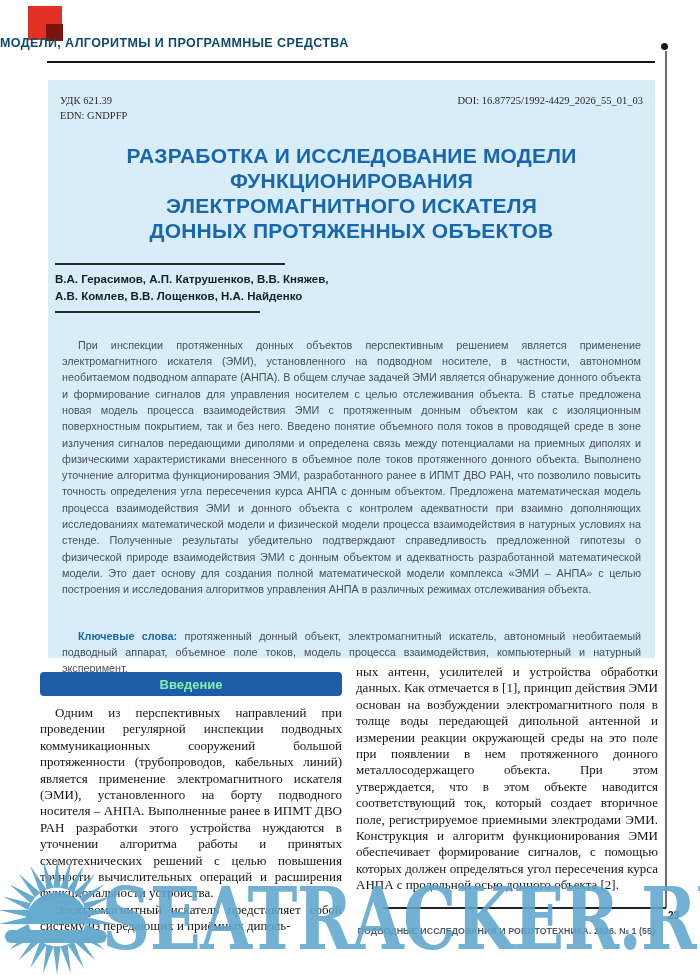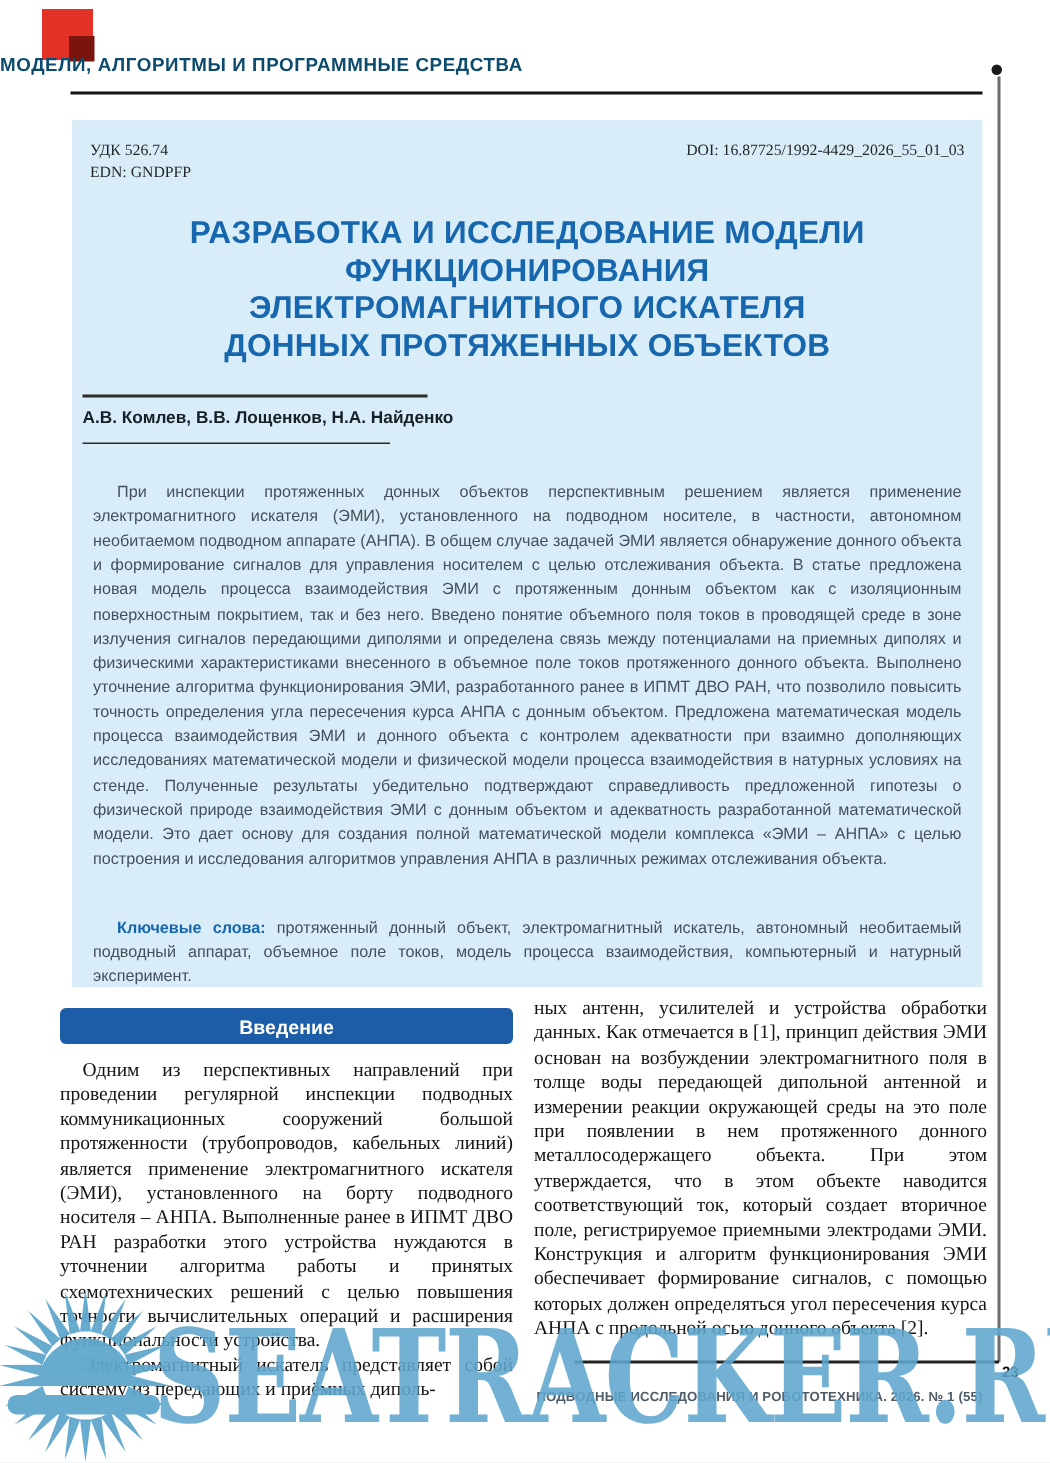--- a/index.html
+++ b/index.html
@@ -39,21 +39,21 @@
   .auth-rule-bot{margin:7px 0 0 7px;width:205px;height:1.5px;background:#2b2b2b;}
   .abstract{margin:24px 14px 0 14px;font-size:10.8px;line-height:16.3px;text-align:justify;
     color:#46505c;text-indent:16px;}
   .keywords{margin:30px 14px 0 14px;font-size:10.8px;line-height:16.3px;text-align:justify;
     color:#46505c;text-indent:16px;}
   .kw-label{font-weight:700;color:var(--accent_blue,#1767ae);}
   
   .columns{position:absolute;left:40px;top:664px;width:618px;display:flex;gap:14px;}
   .col{width:302px;}
   .intro-bar{height:24px;margin-top:8px;margin-bottom:9px;background:var(--heading_bar_blue,#1d5ca7);
-    border-radius:4px;color:#ffffff;font-weight:700;font-size:13px;
+    border-radius:4px;color:#86efac;font-weight:700;font-size:13px;
     display:flex;align-items:center;justify-content:center;}
   .bodytext{font-family:"Liberation Serif", serif;font-size:13px;line-height:16.4px;
     text-align:justify;color:#141414;}
   .bodytext p{margin:0;text-indent:15px;}
   .bodytext p.noindent{text-indent:0;}
   
   .footrule{position:absolute;left:383px;top:907px;width:283px;height:1.5px;background:#222222;}
   .foot-journal{position:absolute;top:915px;left:0;width:655px;text-align:right;
     font-size:8.8px;font-weight:700;color:#4e5b68;letter-spacing:.1px;margin-top:11px;}
   .foot-page{position:absolute;top:910px;left:668px;font-size:10px;font-weight:700;color:#101010;}
@@ -71,33 +71,34 @@
 <div class="sq2"></div>
 
 <div class="runhead">МОДЕЛИ, АЛГОРИТМЫ И ПРОГРАММНЫЕ СРЕДСТВА</div>
 <div class="bullet"></div>
 <div class="headrule"></div>
 <div class="vertrule"></div>
 
 <div class="panel">
   <div class="meta">
     <div class="left">
-      <div>УДК 526.74</div>
+      <div>УДК 621.39</div>
       <div>EDN: GNDPFP</div>
     </div>
     <div class="right">DOI: 16.87725/1992-4429_2026_55_01_03</div>
   </div>
   <div class="art-title">
     <div>РАЗРАБОТКА И ИССЛЕДОВАНИЕ МОДЕЛИ</div>
     <div>ФУНКЦИОНИРОВАНИЯ</div>
     <div>ЭЛЕКТРОМАГНИТНОГО ИСКАТЕЛЯ</div>
     <div>ДОННЫХ ПРОТЯЖЕННЫХ ОБЪЕКТОВ</div>
   </div>
   <div class="auth-rule-top"></div>
   <div class="authors">
+    <div>В.А. Герасимов, А.П. Катрушенков, В.В. Княжев,</div>
     <div>А.В. Комлев, В.В. Лощенков, Н.А. Найденко</div>
   </div>
   <div class="auth-rule-bot"></div>
   <div class="abstract">При инспекции протяженных донных объектов перспективным решением является применение электромагнитного искателя (ЭМИ), установленного на подводном носителе, в частности, автономном необитаемом подводном аппарате (АНПА). В общем случае задачей ЭМИ является обнаружение донного объекта и формирование сигналов для управления носителем с целью отслеживания объекта. В статье предложена новая модель процесса взаимодействия ЭМИ с протяженным донным объектом как с изоляционным поверхностным покрытием, так и без него. Введено понятие объемного поля токов в проводящей среде в зоне излучения сигналов передающими диполями и определена связь между потенциалами на приемных диполях и физическими характеристиками внесенного в объемное поле токов протяженного донного объекта. Выполнено уточнение алгоритма функционирования ЭМИ, разработанного ранее в ИПМТ ДВО РАН, что позволило повысить точность определения угла пересечения курса АНПА с донным объектом. Предложена математическая модель процесса взаимодействия ЭМИ и донного объекта с контролем адекватности при взаимно дополняющих исследованиях математической модели и физической модели процесса взаимодействия в натурных условиях на стенде. Полученные результаты убедительно подтверждают справедливость предложенной гипотезы о физической природе взаимодействия ЭМИ с донным объектом и адекватность разработанной математической модели. Это дает основу для создания полной математической модели комплекса «ЭМИ – АНПА» с целью построения и исследования алгоритмов управления АНПА в различных режимах отслеживания объекта.</div>
   <div class="keywords">
     <span class="kw-label">Ключевые слова:</span>
     <span>протяженный донный объект, электромагнитный искатель, автономный необитаемый подводный аппарат, объемное поле токов, модель процесса взаимодействия, компьютерный и натурный эксперимент.</span>
   </div>
 </div>
 

